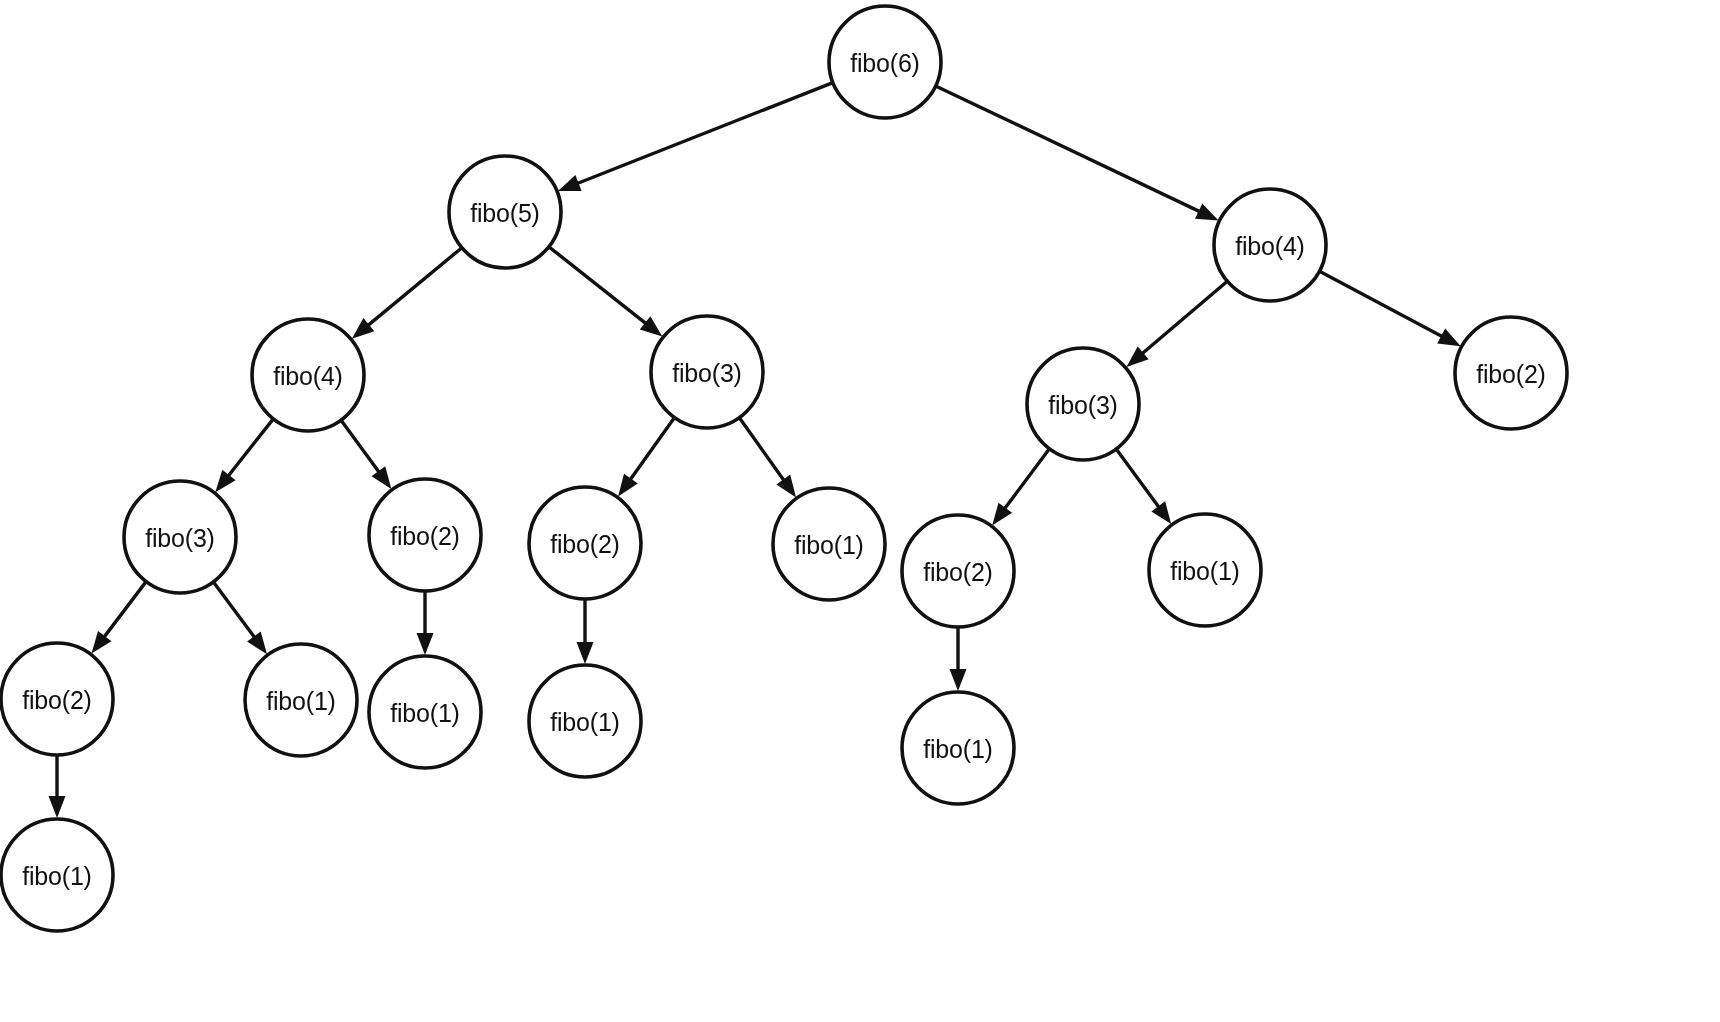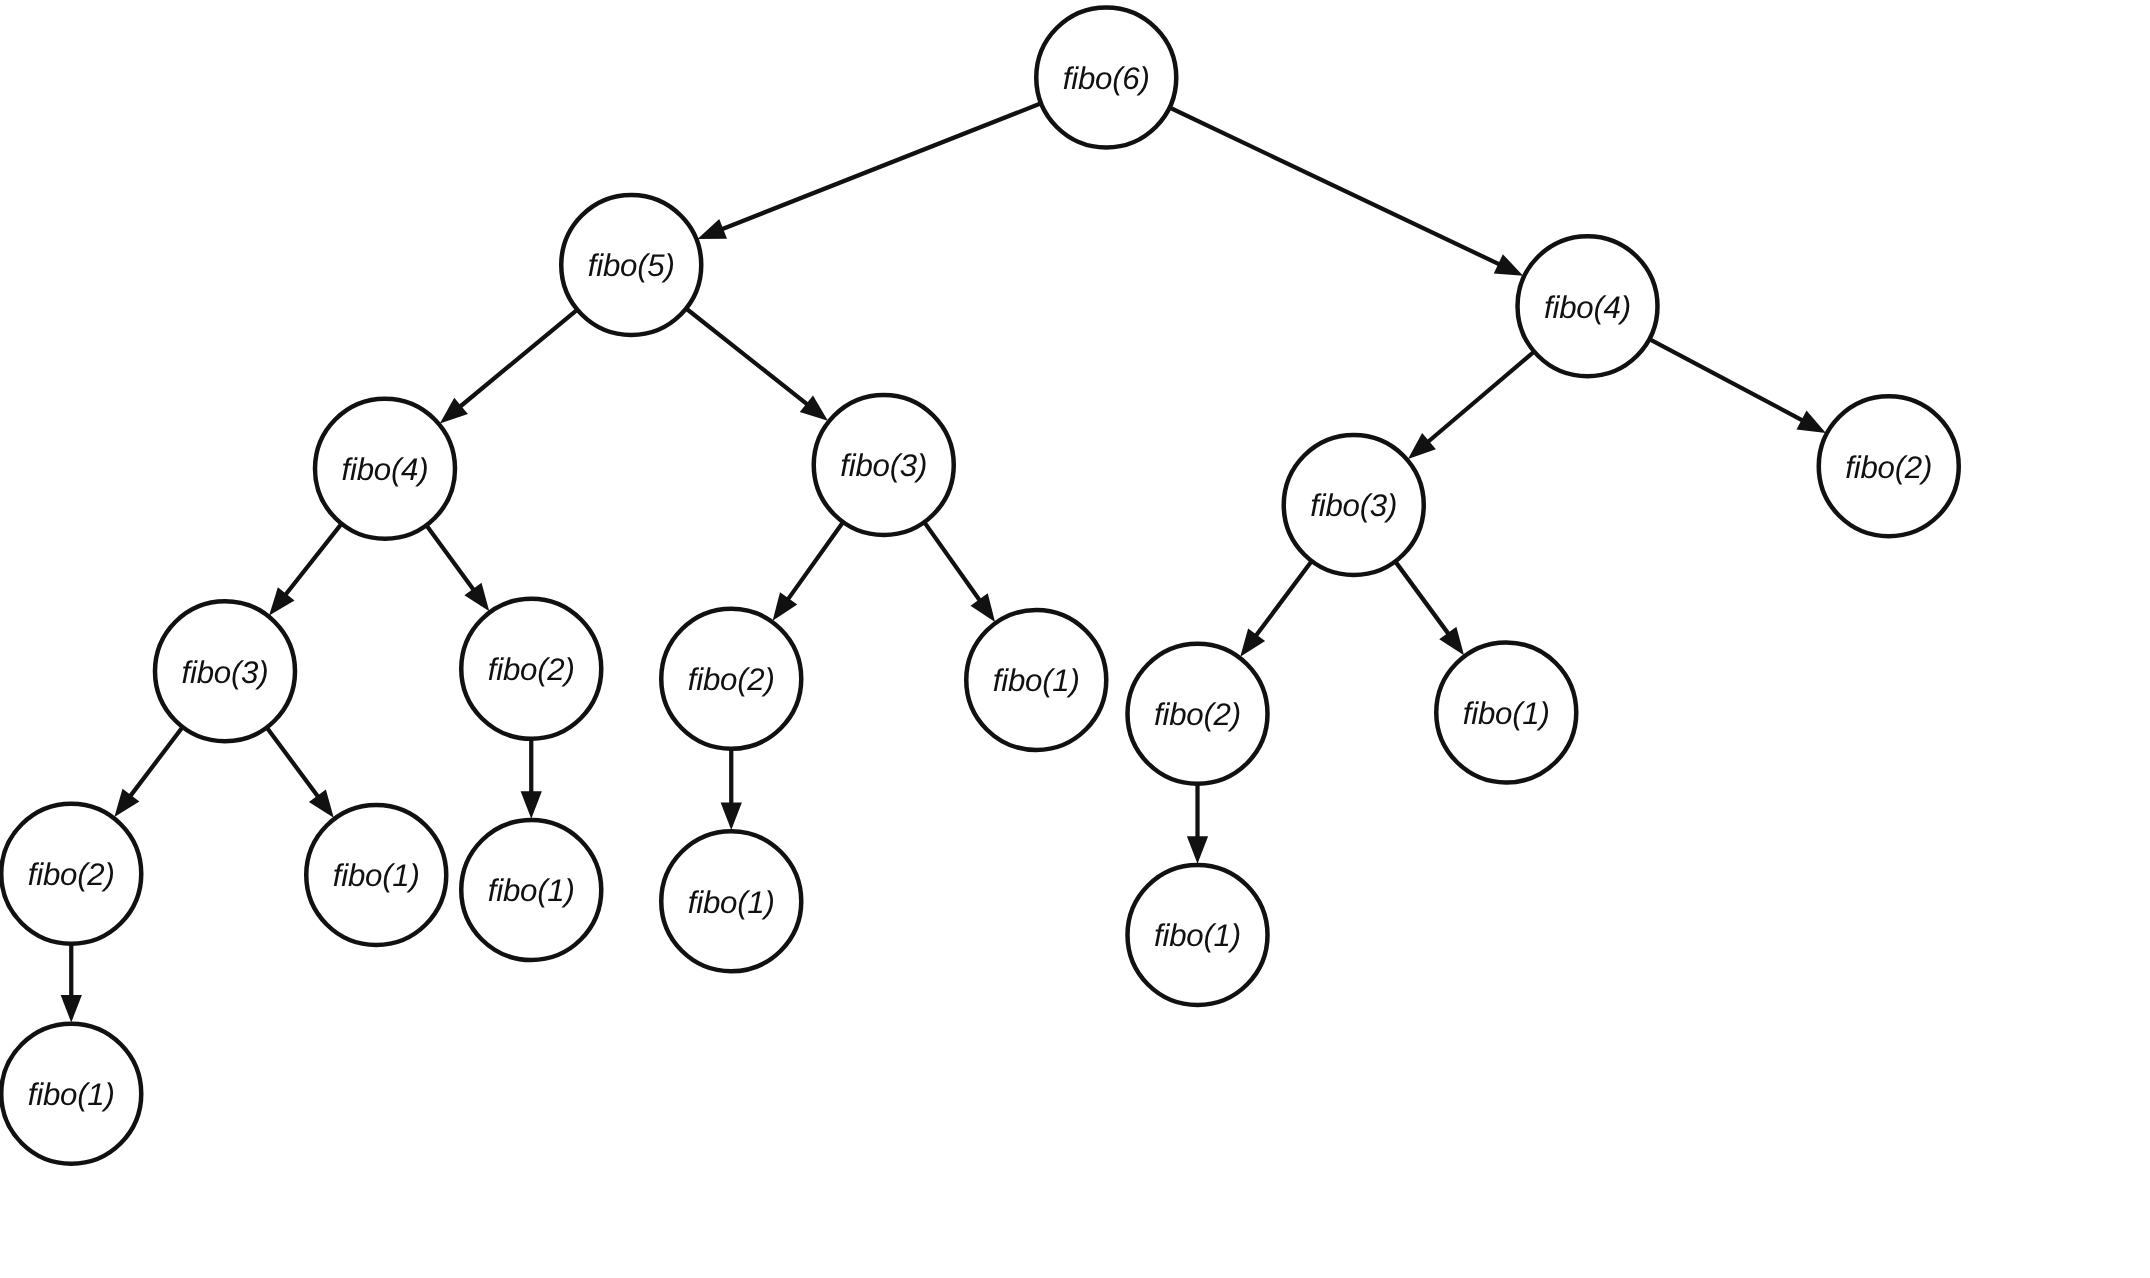--- a/index.html
+++ b/index.html
@@ -7,21 +7,20 @@
     padding: 0;
     background: #ffffff;
   }
   #canvas {
     position: relative;
     width: 1720px;
     height: 1022px;
     background: #ffffff;
     overflow: hidden;
     font-family: "Liberation Sans", sans-serif;
-    font-style: italic;
   }
   #tree-svg {
     position: absolute;
     left: 0;
     top: 0;
     width: 1720px;
     height: 1022px;
   }
   .edge-line {
     stroke: #111111;

